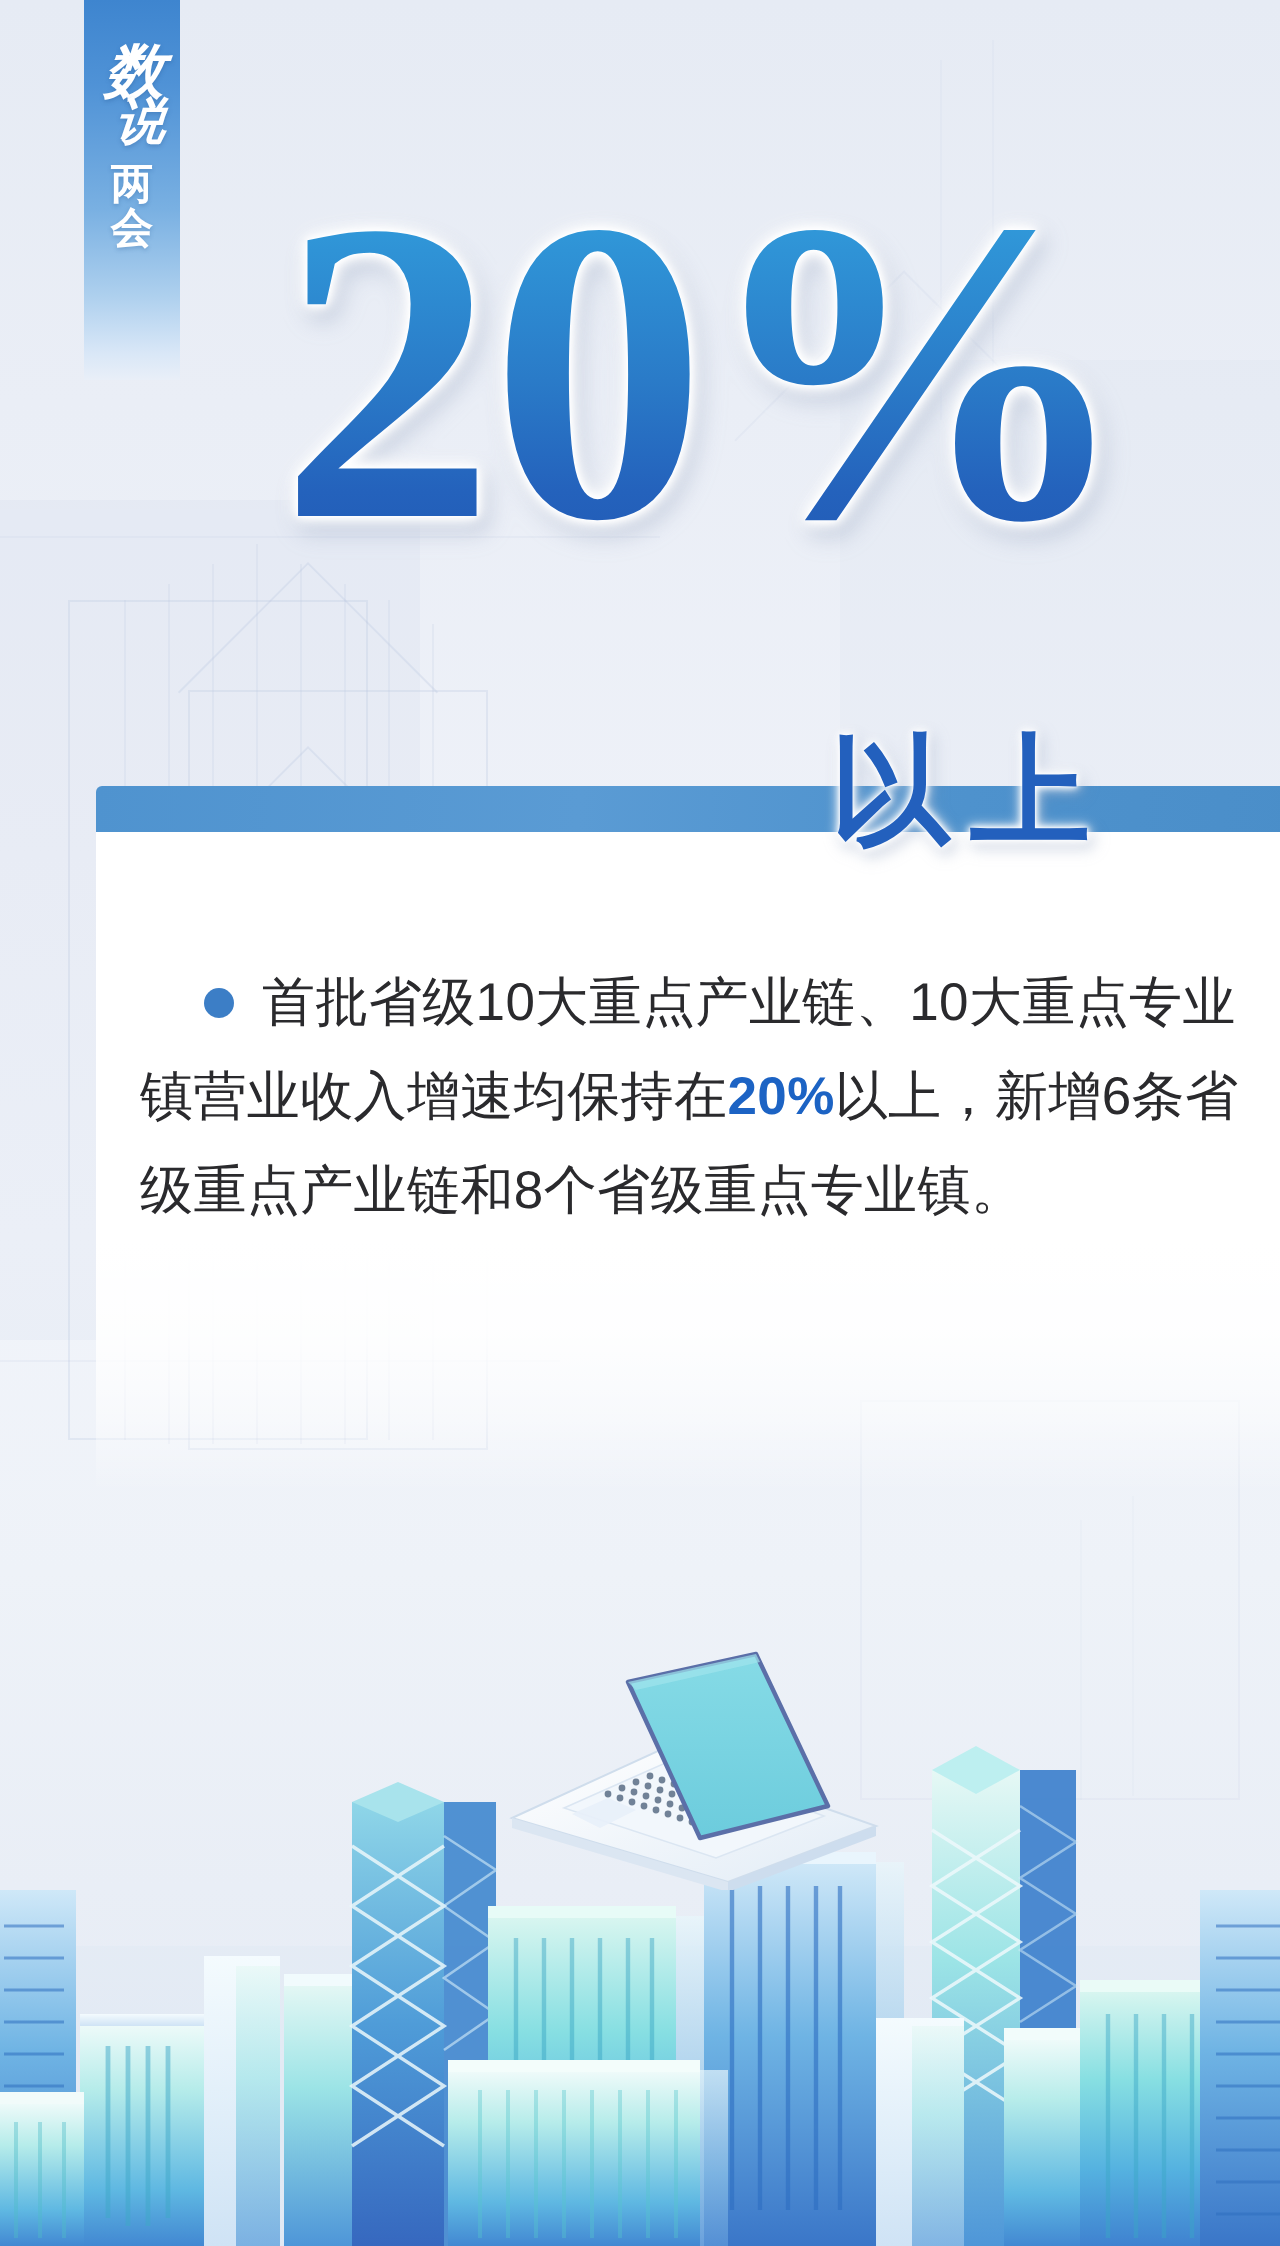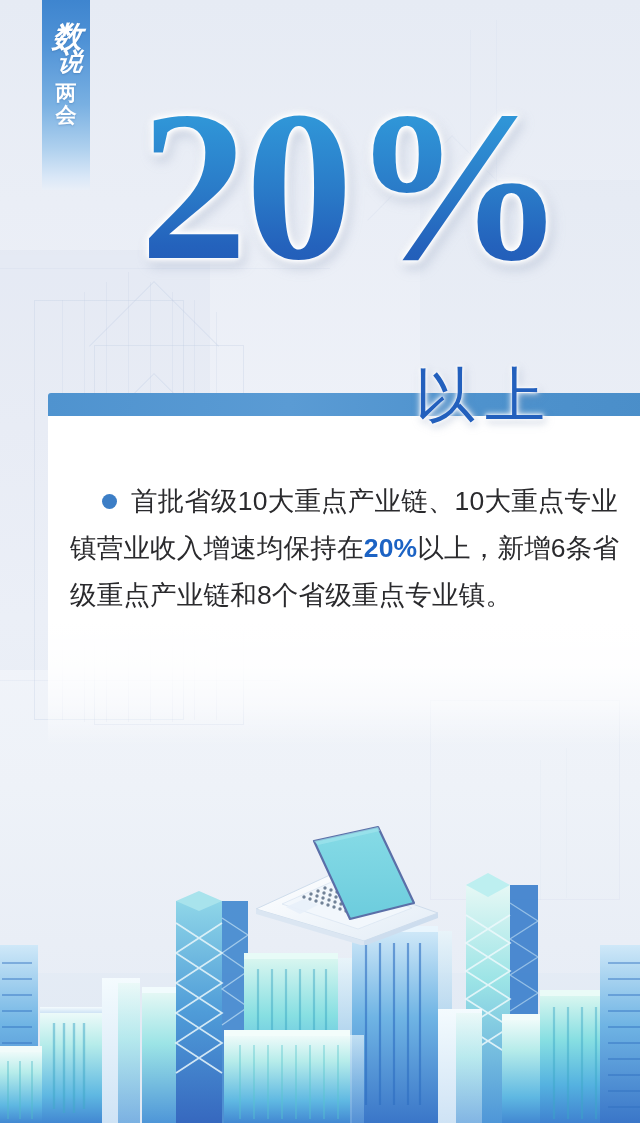--- a/index.html
+++ b/index.html
@@ -114,21 +114,21 @@
     filter:drop-shadow(0 0 0.5px #ffffff)
            drop-shadow(0 0 1.5px #ffffff)
            drop-shadow(0 0 3px #ffffff)
            drop-shadow(0 0 4.5px #ffffff)
            drop-shadow(3px 5px 4px rgba(120,140,175,.32));
   }
   .headline-suffix{
     position:absolute;
     left:415px; top:288px;
     font-size:60px;
-    font-weight:400;
+    font-weight:700;
     letter-spacing:10px;
     color:#2360bd;
     line-height:1;
     filter:drop-shadow(0 0 0.5px #ffffff)
            drop-shadow(0 0 1.5px #ffffff)
            drop-shadow(0 0 3px #ffffff)
            drop-shadow(2px 3px 3px rgba(120,140,175,.30));
     text-align:center;
   }
 

